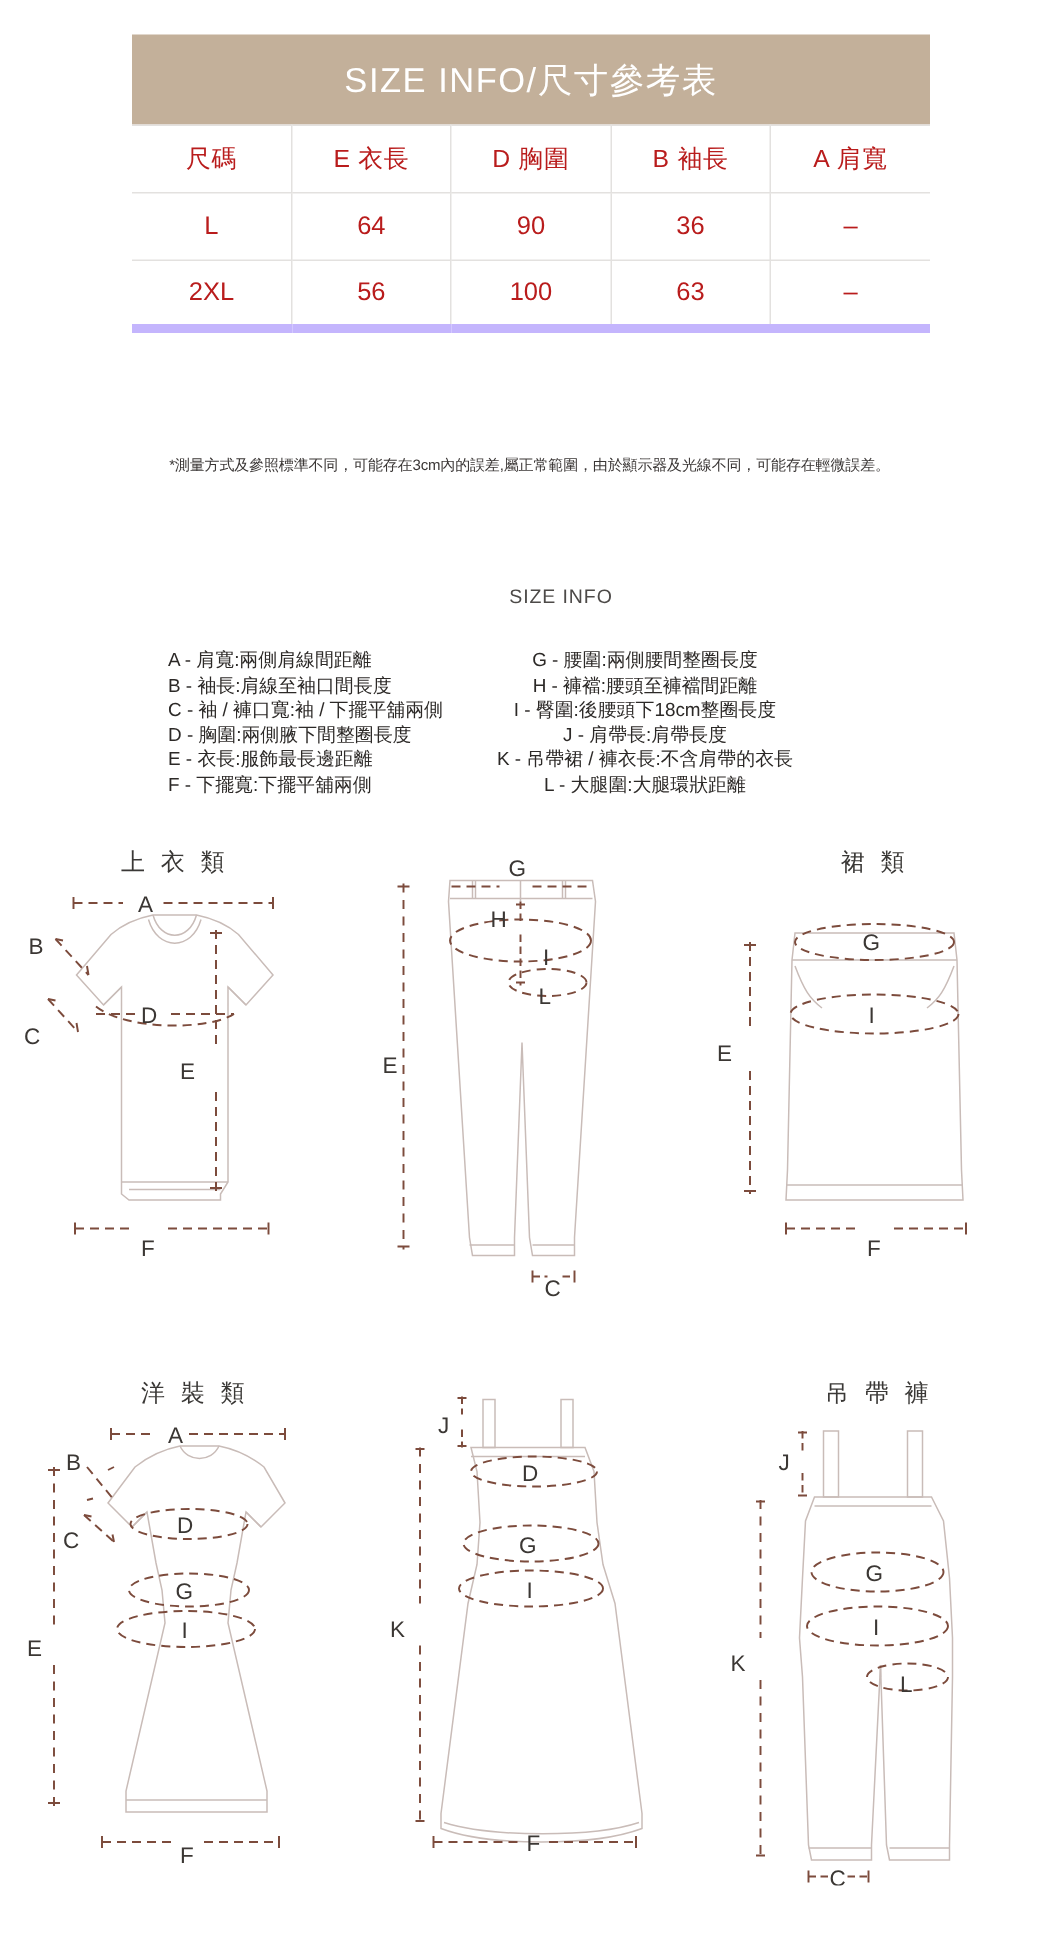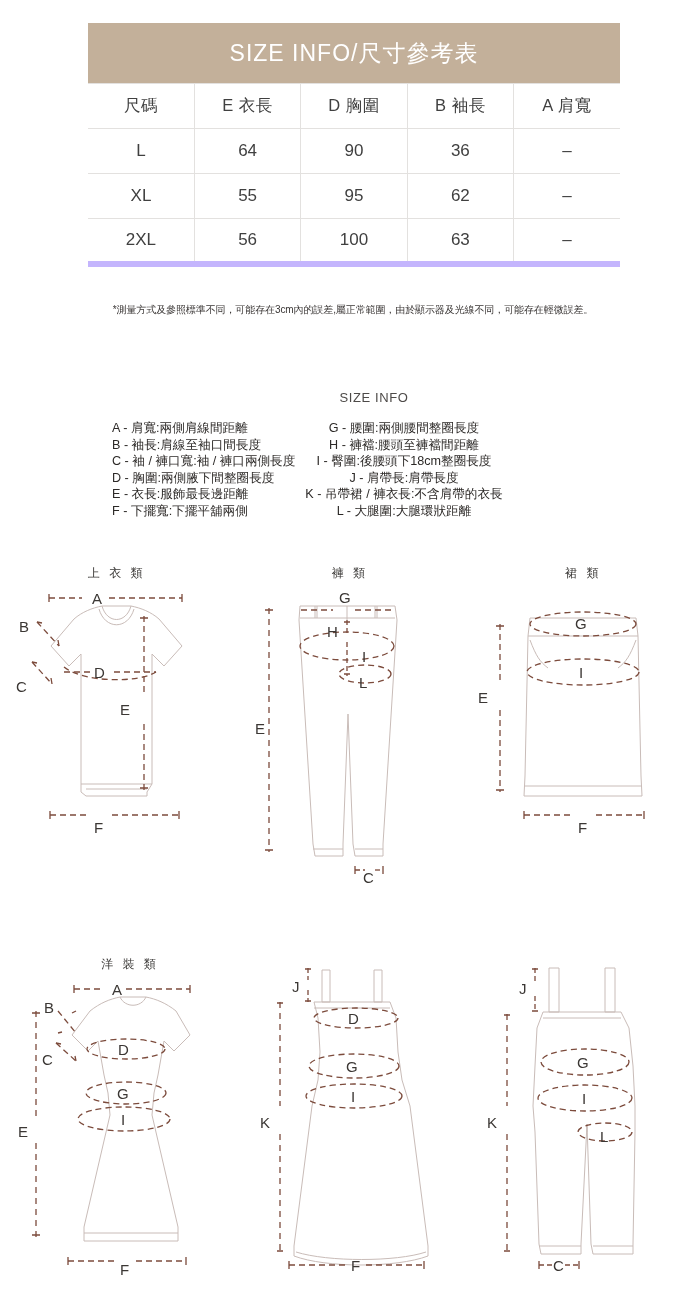--- a/index.html
+++ b/index.html
@@ -25,51 +25,51 @@
     font-weight:400;
   }
   table.size-table { border-collapse:collapse; width:532px; table-layout:fixed; }
   table.size-table td, table.size-table th {
     border:1px solid #e3e1df;
     height:45px;
     text-align:center;
     vertical-align:middle;
     font-weight:400;
     font-size:17px;
-    color:#404040;
+    color:#b91c1c;
     background:#fff;
   }
   table.size-table th { font-size:16.5px; letter-spacing:0.5px; }
   table.size-table td.sizecell { font-size:17px; }
   table.size-table tr td:first-child, table.size-table tr th:first-child { border-left:none; }
   table.size-table tr td:last-child, table.size-table tr th:last-child { border-right:none; }
   table.size-table tr:last-child td { border-bottom:6px solid #c4b5fd; }
 
   .footnote {
     position:absolute; left:28px; top:303px; width:650px;
     font-size:10px; color:#3a3635; letter-spacing:-0.1px;
     text-align:center; white-space:nowrap;
   }
 
   
   .size-info-title {
     position:absolute; left:0; top:390px; width:700px;
     text-align:center; font-size:13px; color:#4d4a48; letter-spacing:0.6px;margin-left:24px;
   }
-  .legend { position:absolute; left:112px; top:420px; width:520px; display:flex; }
+  .legend { position:absolute; left:112px; top:432px; width:520px; display:flex; gap:26px; }
   .legend-col { font-size:12.6px; line-height:16.6px; color:#2c2927; white-space:nowrap; }
   .legend-col .row { height:16.6px; }
   .legend-col.right { margin-left:10px;text-align:center; }
 
   
   .diagrams { position:absolute; left:0; top:565px; width:700px; }
   .drow { display:flex; width:700px; }
   .dcell { width:233.3px; position:relative; }
   .dtitle {
-    text-align:center; font-size:12px; letter-spacing:3px;
+    text-align:center; font-size:16px; letter-spacing:3px;
     color:#3a3836; margin-bottom:2px; font-weight:400;
   }
   .dsvg { display:block; margin:0 auto; }
   svg text { font-family:"Liberation Sans","DejaVu Sans",sans-serif; fill:#3b3734; font-size:15px; }
 </style>
 </head>
 <body>
 
 <div class="size-table-wrap">
   <div class="size-banner">
@@ -87,46 +87,39 @@
     </thead>
     <tbody>
       <tr>
         <td class="sizecell">L</td>
         <td>64</td>
         <td>90</td>
         <td>36</td>
         <td>–</td>
       </tr>
       <tr>
-        <td class="sizecell">XL</td>
-        <td>55</td>
-        <td>95</td>
-        <td>62</td>
-        <td>–</td>
-      </tr>
-      <tr>
         <td class="sizecell">2XL</td>
         <td>56</td>
         <td>100</td>
         <td>63</td>
         <td>–</td>
       </tr>
     </tbody>
   </table>
 </div>
 
 <div class="footnote">*測量方式及參照標準不同，可能存在3cm內的誤差,屬正常範圍，由於顯示器及光線不同，可能存在輕微誤差。</div>
 
 <div class="size-info-title">SIZE INFO</div>
 
 <div class="legend">
   <div class="legend-col left">
     <div class="row">A - 肩寬:兩側肩線間距離</div>
     <div class="row">B - 袖長:肩線至袖口間長度</div>
-    <div class="row">C - 袖 / 褲口寬:袖 / 褲口兩側長度</div>
+    <div class="row">C - 袖 / 褲口寬:袖 / 下擺平舖兩側</div>
     <div class="row">D - 胸圍:兩側腋下間整圈長度</div>
     <div class="row">E - 衣長:服飾最長邊距離</div>
     <div class="row">F - 下擺寬:下擺平舖兩側</div>
   </div>
   <div class="legend-col right">
     <div class="row">G - 腰圍:兩側腰間整圈長度</div>
     <div class="row">H - 褲襠:腰頭至褲襠間距離</div>
     <div class="row">I - 臀圍:後腰頭下18cm整圈長度</div>
     <div class="row">J - 肩帶長:肩帶長度</div>
     <div class="row">K - 吊帶裙 / 褲衣長:不含肩帶的衣長</div>
@@ -180,21 +173,20 @@
           <text x="15" y="48">B</text>
           <text x="12" y="108">C</text>
           <text x="90" y="94">D</text>
           <text x="116" y="131">E</text>
           <text x="90" y="249">F</text>
         </g>
       </svg>
     </div>
 
     <div class="dcell">
-      <div class="dtitle">褲 類</div>
       <svg class="dsvg" width="190" height="300" viewBox="0 0 190 300">
         <g fill="none" stroke="#c9bcb8" stroke-width="1">
           <path d="M45 22 L140 22 L142 36 L138 100 L128 260 L128 272 L100 272 L98 260 L93 130
                    L88 260 L88 272 L60 272 L58 260 L48 100 L44 36 Z"></path>
           <path d="M45 34 L140 34"></path>
           <path d="M58 265 L88 265 M100 265 L128 265"></path>
           <path d="M60 22 L60 34 M62 22 L62 34"></path>
           <path d="M120 22 L120 34 M122 22 L122 34"></path>
           <path d="M92 22 L92 36"></path>
         </g>
@@ -256,21 +248,21 @@
         <g>
           <text x="97" y="45">G</text>
           <text x="101" y="94">I</text>
           <text x="0" y="119">E</text>
           <text x="100" y="249">F</text>
         </g>
       </svg>
     </div>
   </div>
 
-  <div class="drow" style="margin-top:72px;padding-left:16px;">
+  <div class="drow" style="margin-top:54px;padding-left:16px;">
 
     <div class="dcell">
       <div class="dtitle">洋 裝 類</div>
       <svg class="dsvg" width="225" height="300" viewBox="0 0 225 300">
         <g fill="none" stroke="#c9bcb8" stroke-width="1">
           <path d="M72 36 C 82 28, 92 24, 102 22 L128 22 C138 24, 148 28, 158 36
                    L172 60 L156 76 L146 66 L140 100 L136 118 L134 140
                    L160 252 L160 266 L66 266 L66 252 L92 140 L90 118 L86 100 L80 66 L70 76 L54 60 Z"></path>
           <path d="M102 22 C107 33, 123 33, 128 22"></path>
           <path d="M80 66 L70 76"></path>
@@ -351,20 +343,21 @@
           <text x="92" y="68">D</text>
           <text x="90" y="116">G</text>
           <text x="95" y="146">I</text>
           <text x="4" y="172">K</text>
           <text x="95" y="315">F</text>
         </g>
       </svg>
     </div>
 
     <div class="dcell">
+      <div class="dtitle">吊 帶 褲</div>
       <svg class="dsvg" width="210" height="315" viewBox="0 0 210 315">
         <g fill="none" stroke="#c9bcb8" stroke-width="1">
           <path d="M68 12 L78 12 L78 56 L68 56 Z"></path>
           <path d="M124 12 L134 12 L134 56 L124 56 Z"></path>
           <path d="M62 56 L140 56 L148 72 L152 110 L154 150 L154 176
                    L152 288 L152 298 L112 298 L110 288 L106 168
                    L100 288 L100 298 L60 298 L58 288 L54 176 L52 150 L54 110 L56 72 Z"></path>
           <path d="M62 62 L140 62"></path>
           <path d="M58 290 L100 290 M112 290 L152 290"></path>
           <path d="M106 168 L106 176"></path>

